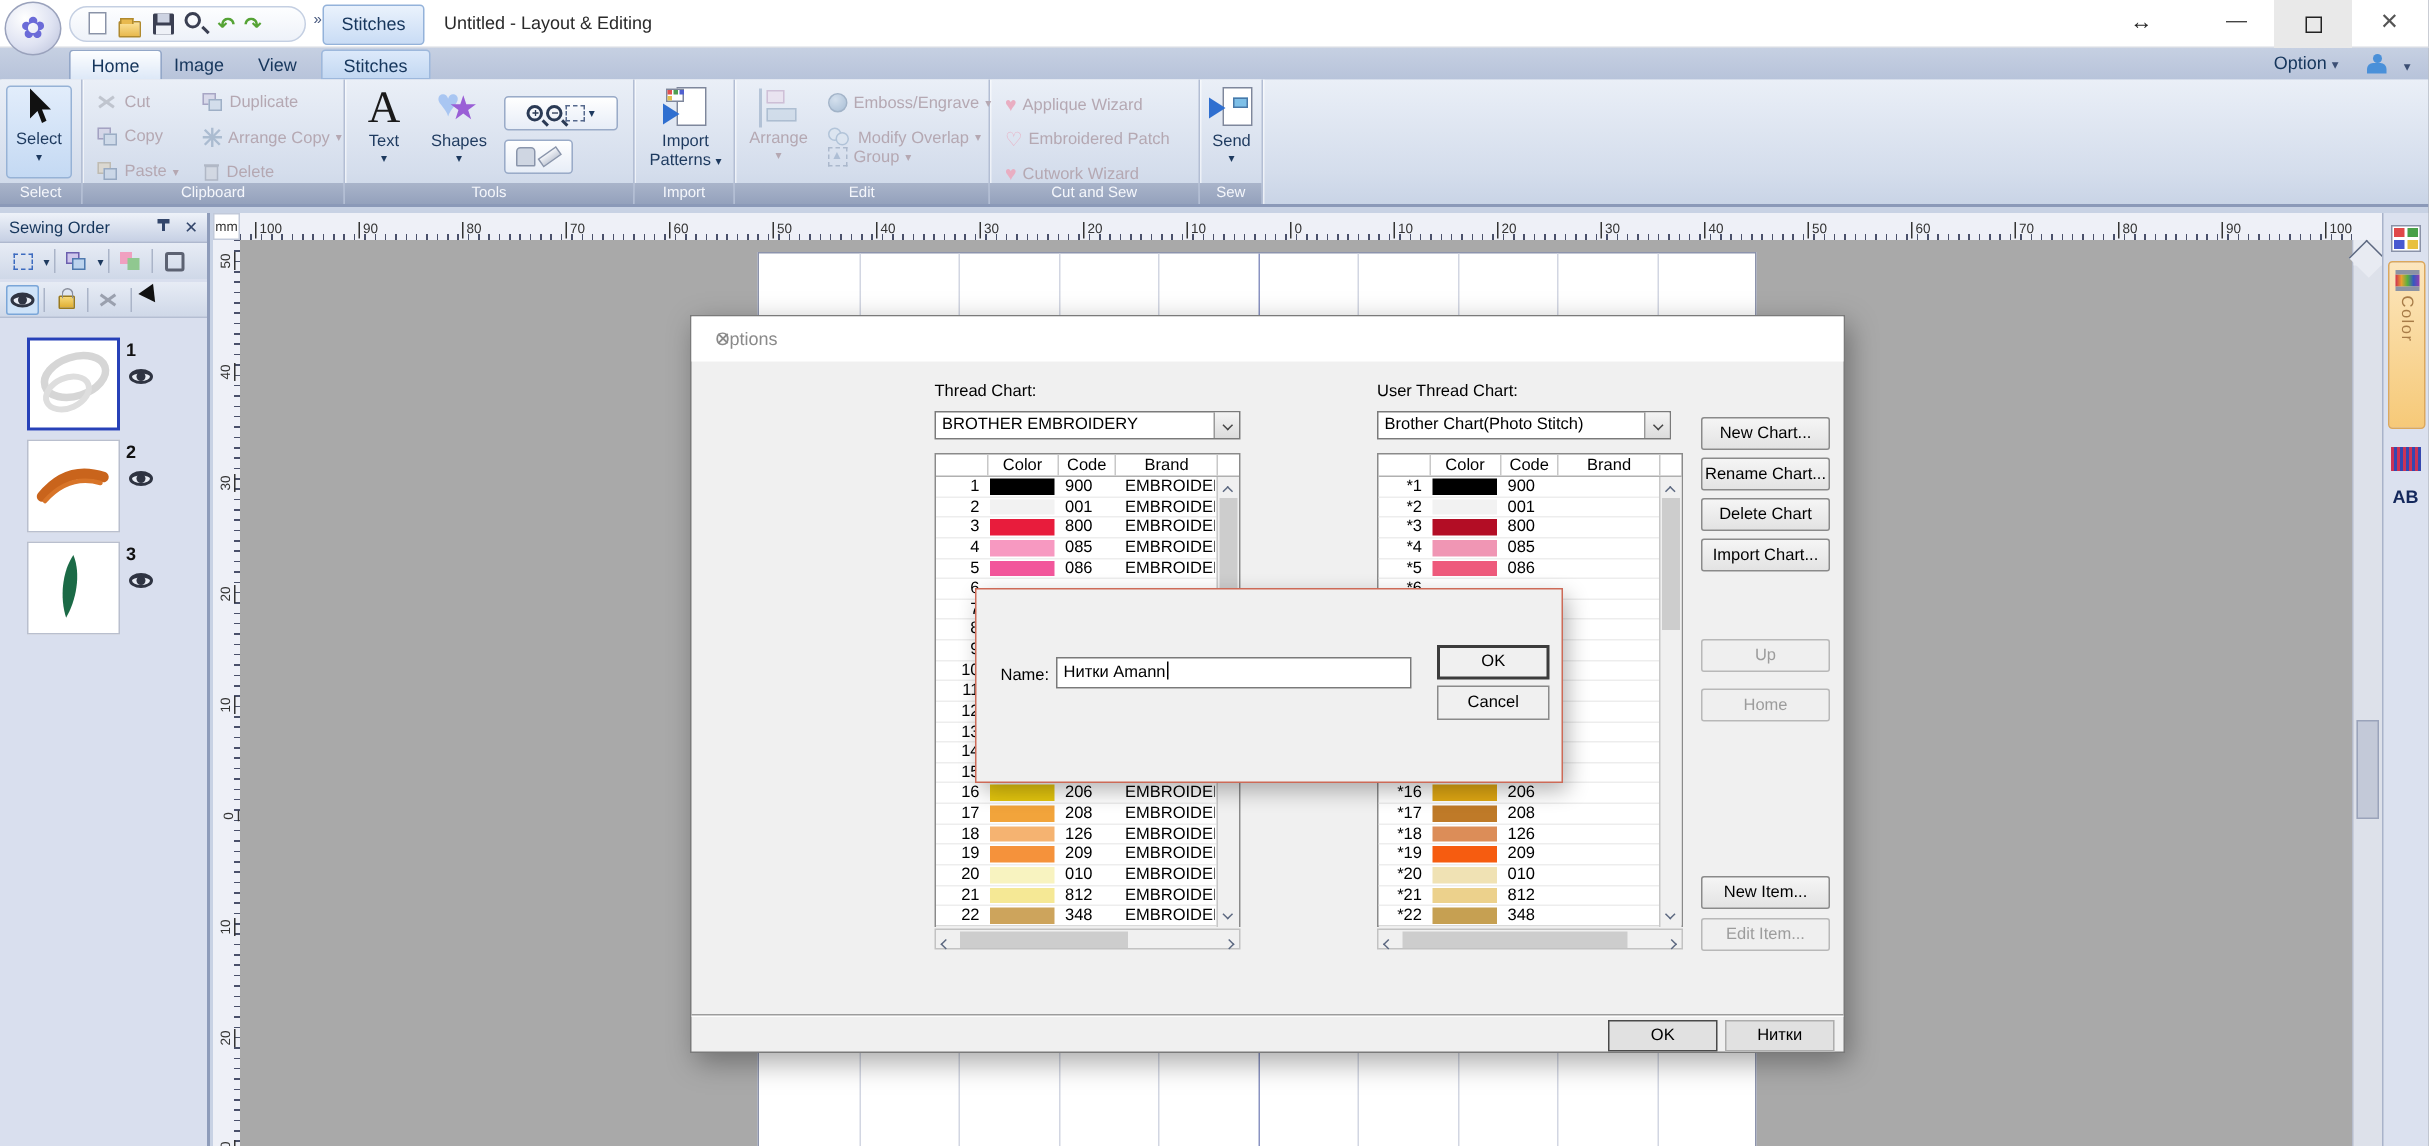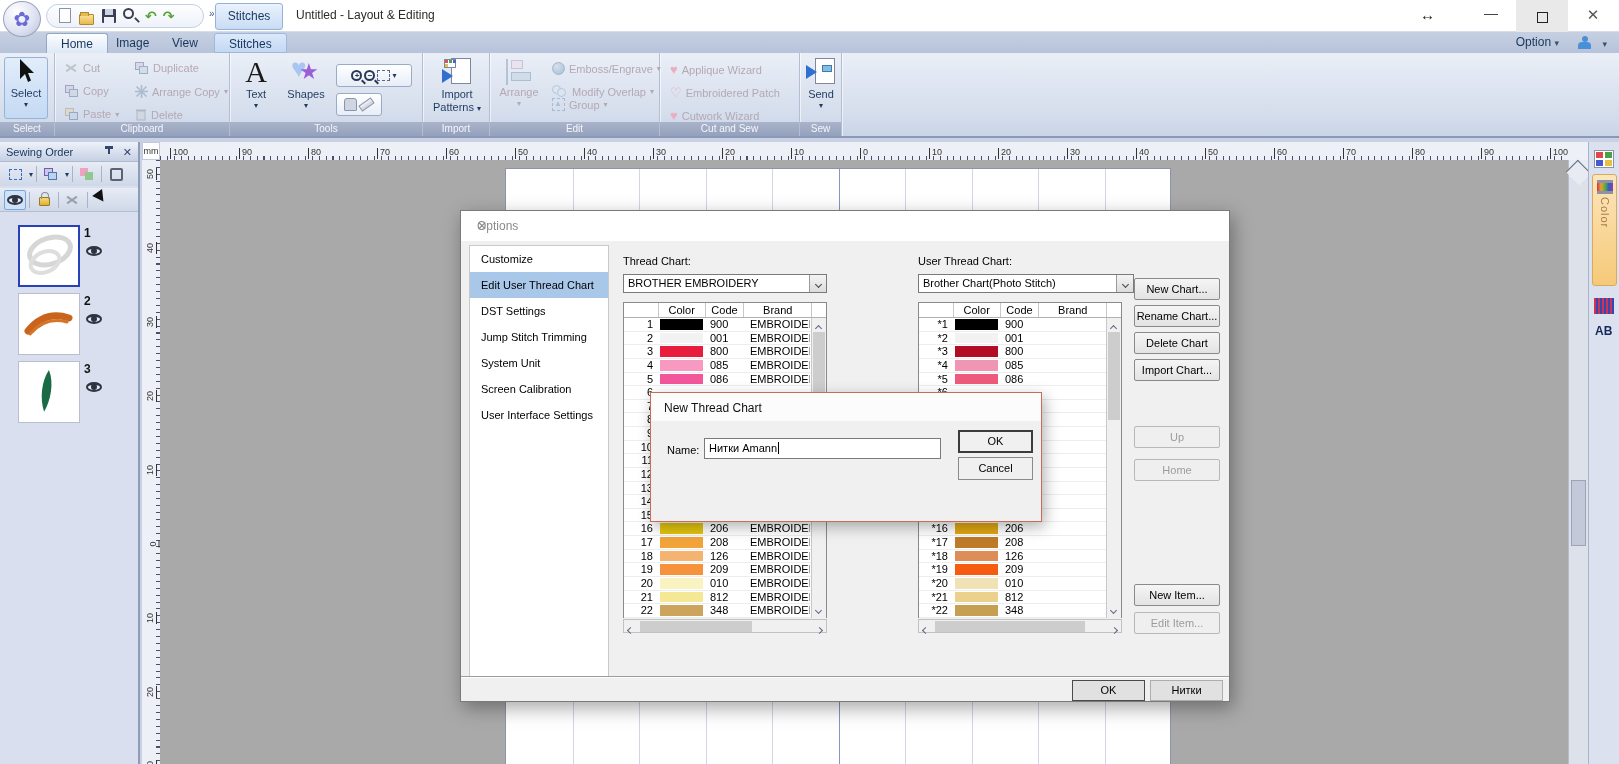--- a/index.html
+++ b/index.html
@@ -550,29 +550,20 @@
   </div>
   <span class="stripes-ic"></span>
   <span class="ab-ic">AB</span>
 </div>
 
 <div class="abs options-dlg">
   <div class="odlg-title">
     <span>Options</span>
     <span class="odlg-x">✕</span>
   </div>
-  <div class="onav">
-      <div class="nav-item">Customize</div>
-      <div class="nav-item selected">Edit User Thread Chart</div>
-      <div class="nav-item">DST Settings</div>
-      <div class="nav-item">Jump Stitch Trimming</div>
-      <div class="nav-item">System Unit</div>
-      <div class="nav-item">Screen Calibration</div>
-      <div class="nav-item">User Interface Settings</div>
-    </div>
 
   <span class="flabel" style="left:162px;top:44px">Thread Chart:</span>
   <div class="combo" style="left:162px;top:63px;width:204px">
     <span>BROTHER EMBROIDERY</span>
     <span class="dd"><span class="chev"></span></span>
   </div>
 
   <div class="ttable" style="left:162px;top:91px">
     <div class="thead">
       <span class="thc" style="width:34px"></span>
@@ -765,21 +756,21 @@
       <span class="b" style="bottom:3px"><span class="chev down" style="width:5px;height:5px"></span></span>
     </div>
   </div>
   <div class="thscroll" style="left:162px;top:408px">
     <span class="b" style="left:4px"><span class="chev left" style="width:5px;height:5px"></span></span>
     <span class="thumb"></span>
     <span class="b" style="right:4px"><span class="chev right" style="width:5px;height:5px"></span></span>
   </div>
 
   <span class="flabel" style="left:457px;top:44px">User Thread Chart:</span>
-  <div class="combo" style="left:457px;top:63px;width:216px">
+  <div class="combo" style="left:457px;top:63px;width:196px">
     <span>Brother Chart(Photo Stitch)</span>
     <span class="dd"><span class="chev"></span></span>
   </div>
 
   <div class="ttable" style="left:457px;top:91px">
     <div class="thead">
       <span class="thc" style="width:34px"></span>
       <span class="thc" style="width:47px">Color</span>
       <span class="thc" style="width:39px">Code</span>
       <span class="thc" style="width:68px">Brand</span>
@@ -983,22 +974,19 @@
   <div class="obtn dis" style="left:673px;top:248px">Home</div>
   <div class="obtn" style="left:673px;top:373px">New Item...</div>
   <div class="obtn dis" style="left:673px;top:401px">Edit Item...</div>
 
   <div class="osep"></div>
   <div class="dlgbtn def" style="left:611px">OK</div>
   <div class="dlgbtn" style="left:689px">Нитки</div>
 </div>
 
 <div class="abs ntc-dlg">
-  <div class="ntc-title">
-    <span>New Thread Chart</span>
-  </div>
   <span class="ntc-name">Name:</span>
   <div class="ntc-input">
     <span>Нитки Amann</span><span class="tcaret"></span>
   </div>
   <div class="ntc-ok">OK</div>
   <div class="ntc-cancel">Cancel</div>
 </div>
 
 </body></html>

